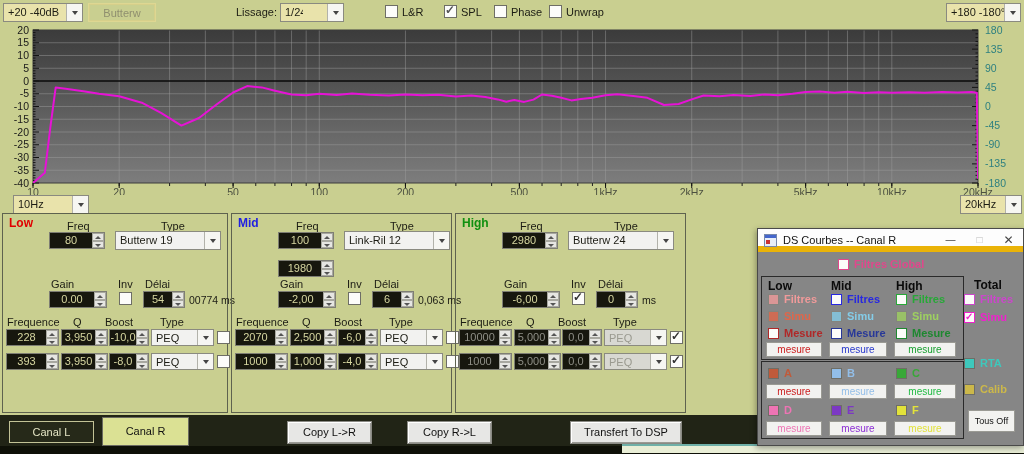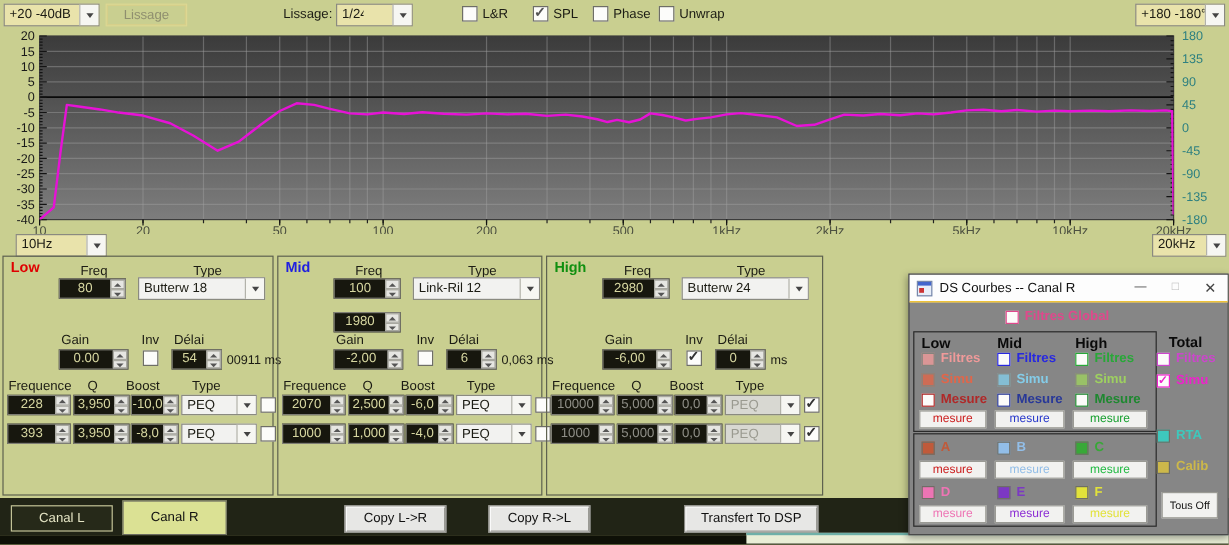--- a/index.html
+++ b/index.html
@@ -58,21 +58,21 @@
   .bbar{position:absolute;left:0;top:415px;width:1024px;height:31px;background:#20231626;background:#212416;}
   .btn{position:absolute;box-sizing:border-box;background:#e7e7e5;border:1px solid #8a8a84;
        box-shadow:inset 1px 1px 0 #ffffff,inset -1px -1px 0 #9a9a94;text-align:center;color:#111;}
   .canalL{background:#262919;border:1px solid #c2c296;color:#e4e4c4;box-shadow:none;}
   .canalR{background:#dbe194;border:1px solid #6a6a60;color:#111;box-shadow:none;}
   .bstripe{position:absolute;left:0;top:446px;width:1024px;height:8px;background:#0e1007;}
   .sstrip{position:absolute;left:622px;top:444px;width:402px;height:7px;background:#e9eed6;border-top:2px solid #6fb0a8;}
   
   .win{position:absolute;left:757px;top:228px;width:265px;height:216px;background:#868686;
        border:1px solid #4a4a4a;box-shadow:-1px 2px 6px rgba(0,0,0,.35);}
-  .wtitle{position:absolute;left:0;top:0;width:100%;height:23px;background:#fdfdfd;border-bottom:1px solid #eab308;box-sizing:border-box;}
+  .wtitle{position:absolute;left:0;top:0;width:100%;height:23px;background:#fdfdfd;border-bottom:6px solid #eab308;box-sizing:border-box;}
   .wtitle .ttext{position:absolute;left:25px;top:5px;font-size:11px;color:#111;}
   .wicon{position:absolute;left:6px;top:5px;width:13px;height:13px;box-sizing:border-box;border:1px solid #7788aa;background:#e8eef8;}
   .wicon::before{content:"";position:absolute;left:0;top:0;width:11px;height:3px;background:#4466cc;}
   .wicon::after{content:"";position:absolute;left:1px;top:5px;width:4px;height:4px;background:#cc3333;}
   .wbtn{position:absolute;top:0;width:29px;height:23px;line-height:22px;text-align:center;font-size:10px;color:#444;}
   .wbtn.max{color:#bbb;}
   .wbox{position:absolute;box-sizing:border-box;border:1px solid #2a2a2a;}
   .whead{position:absolute;font-weight:bold;font-size:12px;color:#0a0a0a;white-space:nowrap;}
   .wlbl{position:absolute;font-weight:bold;font-size:11px;white-space:nowrap;}
   .mbtn{position:absolute;height:15px;box-sizing:border-box;background:#f2f2f0;border:1px solid #9a9a94;
@@ -82,21 +82,21 @@
 </head>
 <body>
 
 <div class="abs" style="left:0;top:0;width:1024px;height:25px;">
   <div class="combo khaki" style="left:3px;top:3px;width:80px;">
     <span class="ctext">+20 -40dB</span>
     <span class="abtn">
         <i></i>
       </span>
   </div>
-  <div class="btn" style="left:88px;top:3px;width:68px;height:19px;line-height:18px;background:#c9cf90;border:1px solid #ded792;box-shadow:inset 0 0 0 1px #d6cf8a;color:#8f8f6f;">Lissage</div>
+  <div class="btn" style="left:88px;top:3px;width:68px;height:19px;line-height:18px;background:#c9cf90;border:1px solid #ded792;box-shadow:inset 0 0 0 1px #d6cf8a;color:#8f8f6f;">Butterw</div>
   <div class="lbl" style="left:236px;top:6px;">Lissage:</div>
   <div class="combo khaki" style="left:280px;top:3px;width:64px;gap:24px;">
     <span class="ctext">1/24</span>
     <span class="abtn">
         <i></i>
       </span>
   </div>
   <span class="chk" style="left:385px;top:5px;"></span>
   <div class="lbl" style="left:402px;top:6px;">L&amp;R</div>
   <span class="chk checked" style="left:444px;top:5px;color:#555;"></span>
@@ -359,21 +359,21 @@
   <div class="lbl p-freq-lbl">Freq</div>
   <div class="lbl p-type-lbl">Type</div>
   <div class="spin x1s">
     <span class="val">80</span>
     <span class="ud">
         <i class="u"></i>
         <i class="d"></i>
       </span>
   </div>
   <div class="combo x1c">
-    <span class="ctext">Butterw 18</span>
+    <span class="ctext">Butterw 19</span>
     <span class="abtn">
         <i></i>
       </span>
   </div>
   <div class="lbl p-gain-lbl">Gain</div>
   <div class="lbl p-inv-lbl">Inv</div>
   <div class="lbl p-delai-lbl">Délai</div>
   <div class="spin gns">
     <span class="val">0.00</span>
     <span class="ud">
@@ -382,21 +382,21 @@
       </span>
   </div>
   <span class="chk invc"></span>
   <div class="spin dls">
     <span class="val">54</span>
     <span class="ud">
         <i class="u"></i>
         <i class="d"></i>
       </span>
   </div>
-  <div class="lbl msx">00911 ms</div>
+  <div class="lbl msx">00774 ms</div>
   <div class="lbl ph1">Frequence</div>
   <div class="lbl ph2">Q</div>
   <div class="lbl ph3">Boost</div>
   <div class="lbl ph4">Type</div>
 
   <div class="spin fs r1">
     <span class="val">228</span>
     <span class="ud">
         <i class="u"></i>
         <i class="d"></i>

